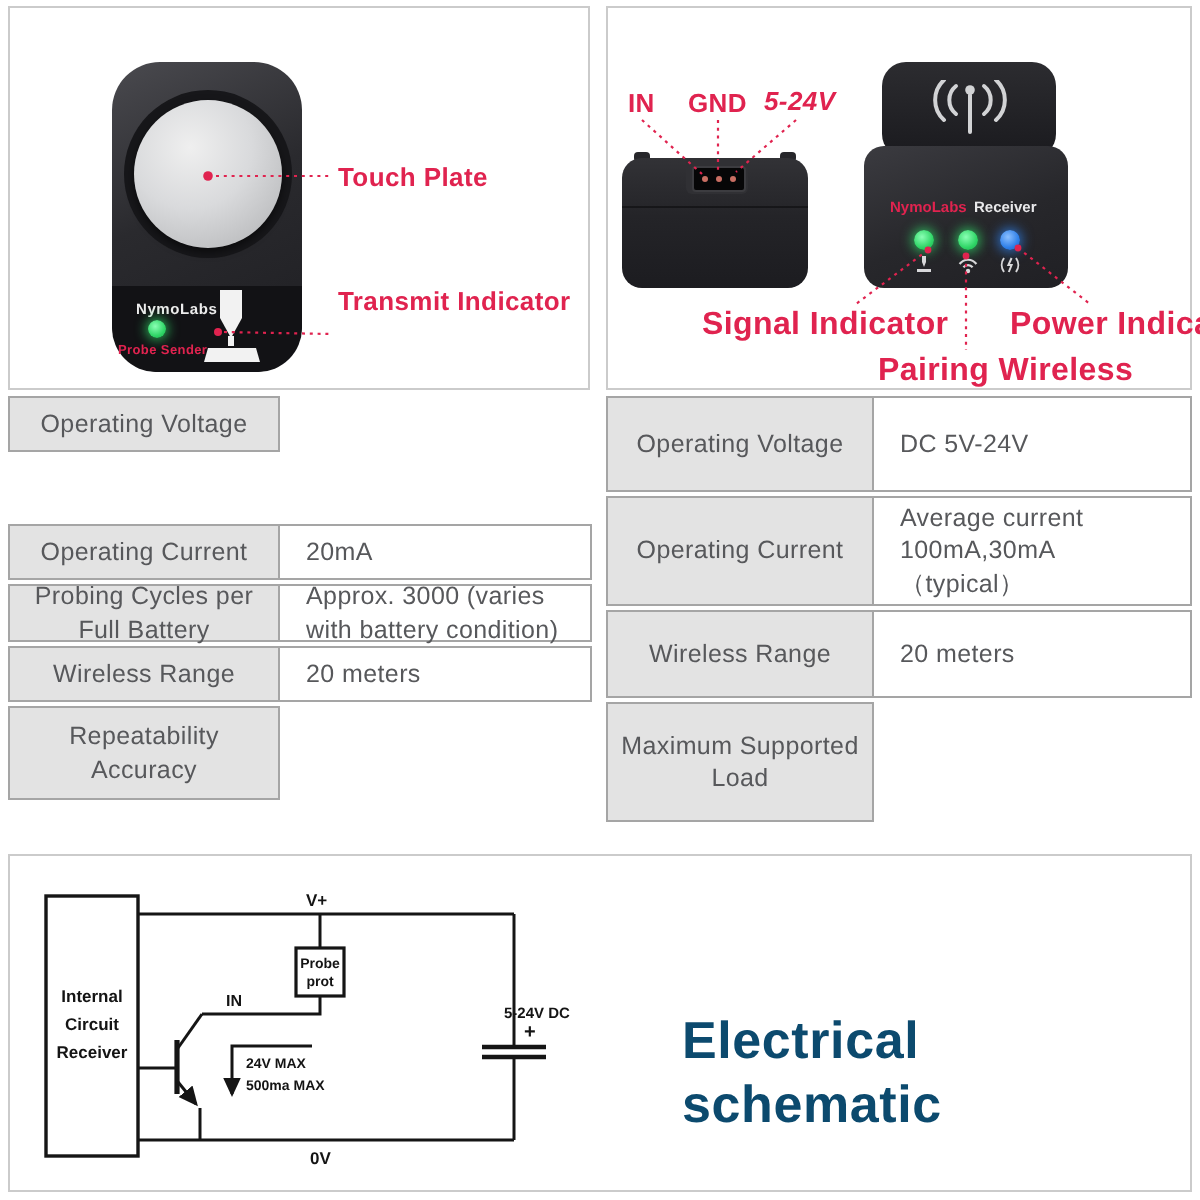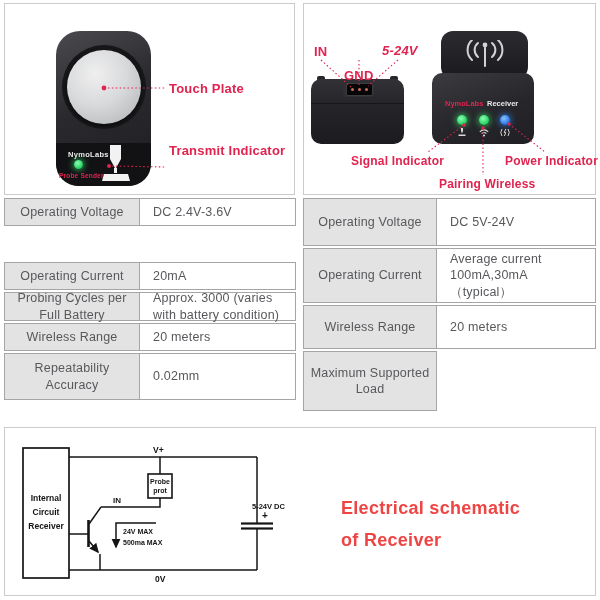--- a/index.html
+++ b/index.html
@@ -31,21 +31,21 @@
   #spec-left .srow:nth-child(5){height:28px}
   #spec-left .srow:nth-child(6){height:47px}
   #spec-right .srow:nth-child(1){height:48px}
   #spec-right .srow:nth-child(2){height:55px}
   #spec-right .srow:nth-child(3){height:44px}
   #spec-right .srow:nth-child(4){height:60px}
 
   
   .ann{position:absolute;color:#e0234f;font-weight:bold;font-size:13px;
        letter-spacing:.2px;white-space:nowrap;}
-  .ann.small{font-size:12px;}
+  .ann.small{font-size:16px;}
   .overlay{position:absolute;left:0;top:0;pointer-events:none;}
 
   
   #sender-body{position:absolute;left:51px;top:27px;width:95px;height:155px;
     border-radius:24px;background:linear-gradient(155deg,#4a4a4f 0%,#2a2a2e 45%,#1e1e22 100%);}
   #plate-ring{position:absolute;left:57px;top:41px;width:84px;height:84px;border-radius:50%;
     background:#17171a;}
   #touch-plate{position:absolute;left:62px;top:46px;width:74px;height:74px;border-radius:50%;
     background:radial-gradient(circle at 38% 32%,#efefef 0%,#d9dadc 45%,#c2c3c5 75%,#aeafb1 100%);
     box-shadow:0 2px 4px rgba(0,0,0,.55);}
@@ -67,21 +67,21 @@
     background:linear-gradient(180deg,#2c2c30 0%,#1a1a1e 100%);}
   #face{position:absolute;left:128px;top:69px;width:102px;height:71px;border-radius:10px;
     background:linear-gradient(160deg,#3b3b40 0%,#27272b 55%,#202024 100%);}
   .led{position:absolute;width:10px;height:10px;border-radius:50%;}
   .led.green{background:radial-gradient(circle at 40% 35%,#8affb4,#2fd566 60%,#1da94c);
     box-shadow:0 0 6px 1px rgba(47,213,102,.8);}
   .led.blue{background:radial-gradient(circle at 40% 35%,#8cc0ff,#2e7fe8 60%,#1f5fc0);
     box-shadow:0 0 6px 1px rgba(46,127,232,.8);}
 
   
-  #caption{position:absolute;left:336px;top:64px;color:#ef4444;font-size:18px;
+  #caption{position:absolute;left:336px;top:76px;color:#0c4a6e;font-size:26px;
     font-weight:600;line-height:32px;letter-spacing:.3px;}
   svg text{font-family:"Liberation Sans",sans-serif;fill:#141414;}
 </style>
 </head>
 <body>
 
 <div id="screen">
 
   <div class="panel" id="panel-tl">
     <div id="sender-body"></div>
@@ -160,49 +160,47 @@
       <line x1="94" y1="56" x2="64" y2="82" stroke="#e0234f" stroke-width="1.1" stroke-dasharray="1.5 2.4"></line>
       <circle cx="160" cy="121" r="1.7" fill="#e0234f"></circle>
       <circle cx="179" cy="124" r="1.7" fill="#e0234f"></circle>
       <circle cx="205" cy="120" r="1.7" fill="#e0234f"></circle>
       <line x1="160" y1="121" x2="124" y2="148" stroke="#e0234f" stroke-width="1.1" stroke-dasharray="1.5 2.4"></line>
       <line x1="179" y1="124" x2="179" y2="171" stroke="#e0234f" stroke-width="1.1" stroke-dasharray="1.5 2.4"></line>
       <line x1="205" y1="120" x2="241" y2="148" stroke="#e0234f" stroke-width="1.1" stroke-dasharray="1.5 2.4"></line>
     </svg>
 
     <div class="ann" style="left:10px;top:40px;">IN</div>
-    <div class="ann" style="left:40px;top:40px;margin-top:24px;">GND</div>
+    <div class="ann" style="left:40px;top:40px;">GND</div>
     <div class="ann" style="left:78px;top:39px;font-style:italic;">5-24V</div>
     <div class="ann small" style="left:47px;top:150px;">Signal Indicator</div>
     <div class="ann small" style="left:135px;top:173px;">Pairing Wireless</div>
     <div class="ann small" style="left:201px;top:150px;">Power Indicator</div>
   </div>
 
   <div class="spec" id="spec-left">
     <div class="srow">
       <div class="cell lab">Operating Voltage</div>
-      <div class="cell val">DC 2.4V-3.6V</div>
     </div>
     <div class="srow">
     </div>
     <div class="srow">
       <div class="cell lab">Operating Current</div>
       <div class="cell val">20mA</div>
     </div>
     <div class="srow">
       <div class="cell lab">Probing Cycles per Full Battery</div>
       <div class="cell val">Approx. 3000 (varies with battery condition)</div>
     </div>
     <div class="srow">
       <div class="cell lab">Wireless Range</div>
       <div class="cell val">20 meters</div>
     </div>
     <div class="srow">
       <div class="cell lab">Repeatability Accuracy</div>
-      <div class="cell val">0.02mm</div>
     </div>
   </div>
 
   <div class="spec" id="spec-right">
     <div class="srow">
       <div class="cell lab">Operating Voltage</div>
       <div class="cell val">DC 5V-24V</div>
     </div>
     <div class="srow">
       <div class="cell lab">Operating Current</div>
@@ -256,17 +254,16 @@
 
       <line x1="252" y1="29" x2="252" y2="95" stroke="#151515" stroke-width="1.5"></line>
       <line x1="252" y1="101" x2="252" y2="142" stroke="#151515" stroke-width="1.5"></line>
       <line x1="236" y1="95.5" x2="268" y2="95.5" stroke="#151515" stroke-width="2.2"></line>
       <line x1="236" y1="100.5" x2="268" y2="100.5" stroke="#151515" stroke-width="2.2"></line>
       <text x="247" y="81" font-size="7.5" font-weight="bold">5-24V DC</text>
       <text x="257" y="91" font-size="10" font-weight="bold">+</text>
     </svg>
     <div id="caption">
       <div>Electrical schematic</div>
-      <div>of Receiver</div>
     </div>
   </div>
 
 </div>
 
 </body></html>

